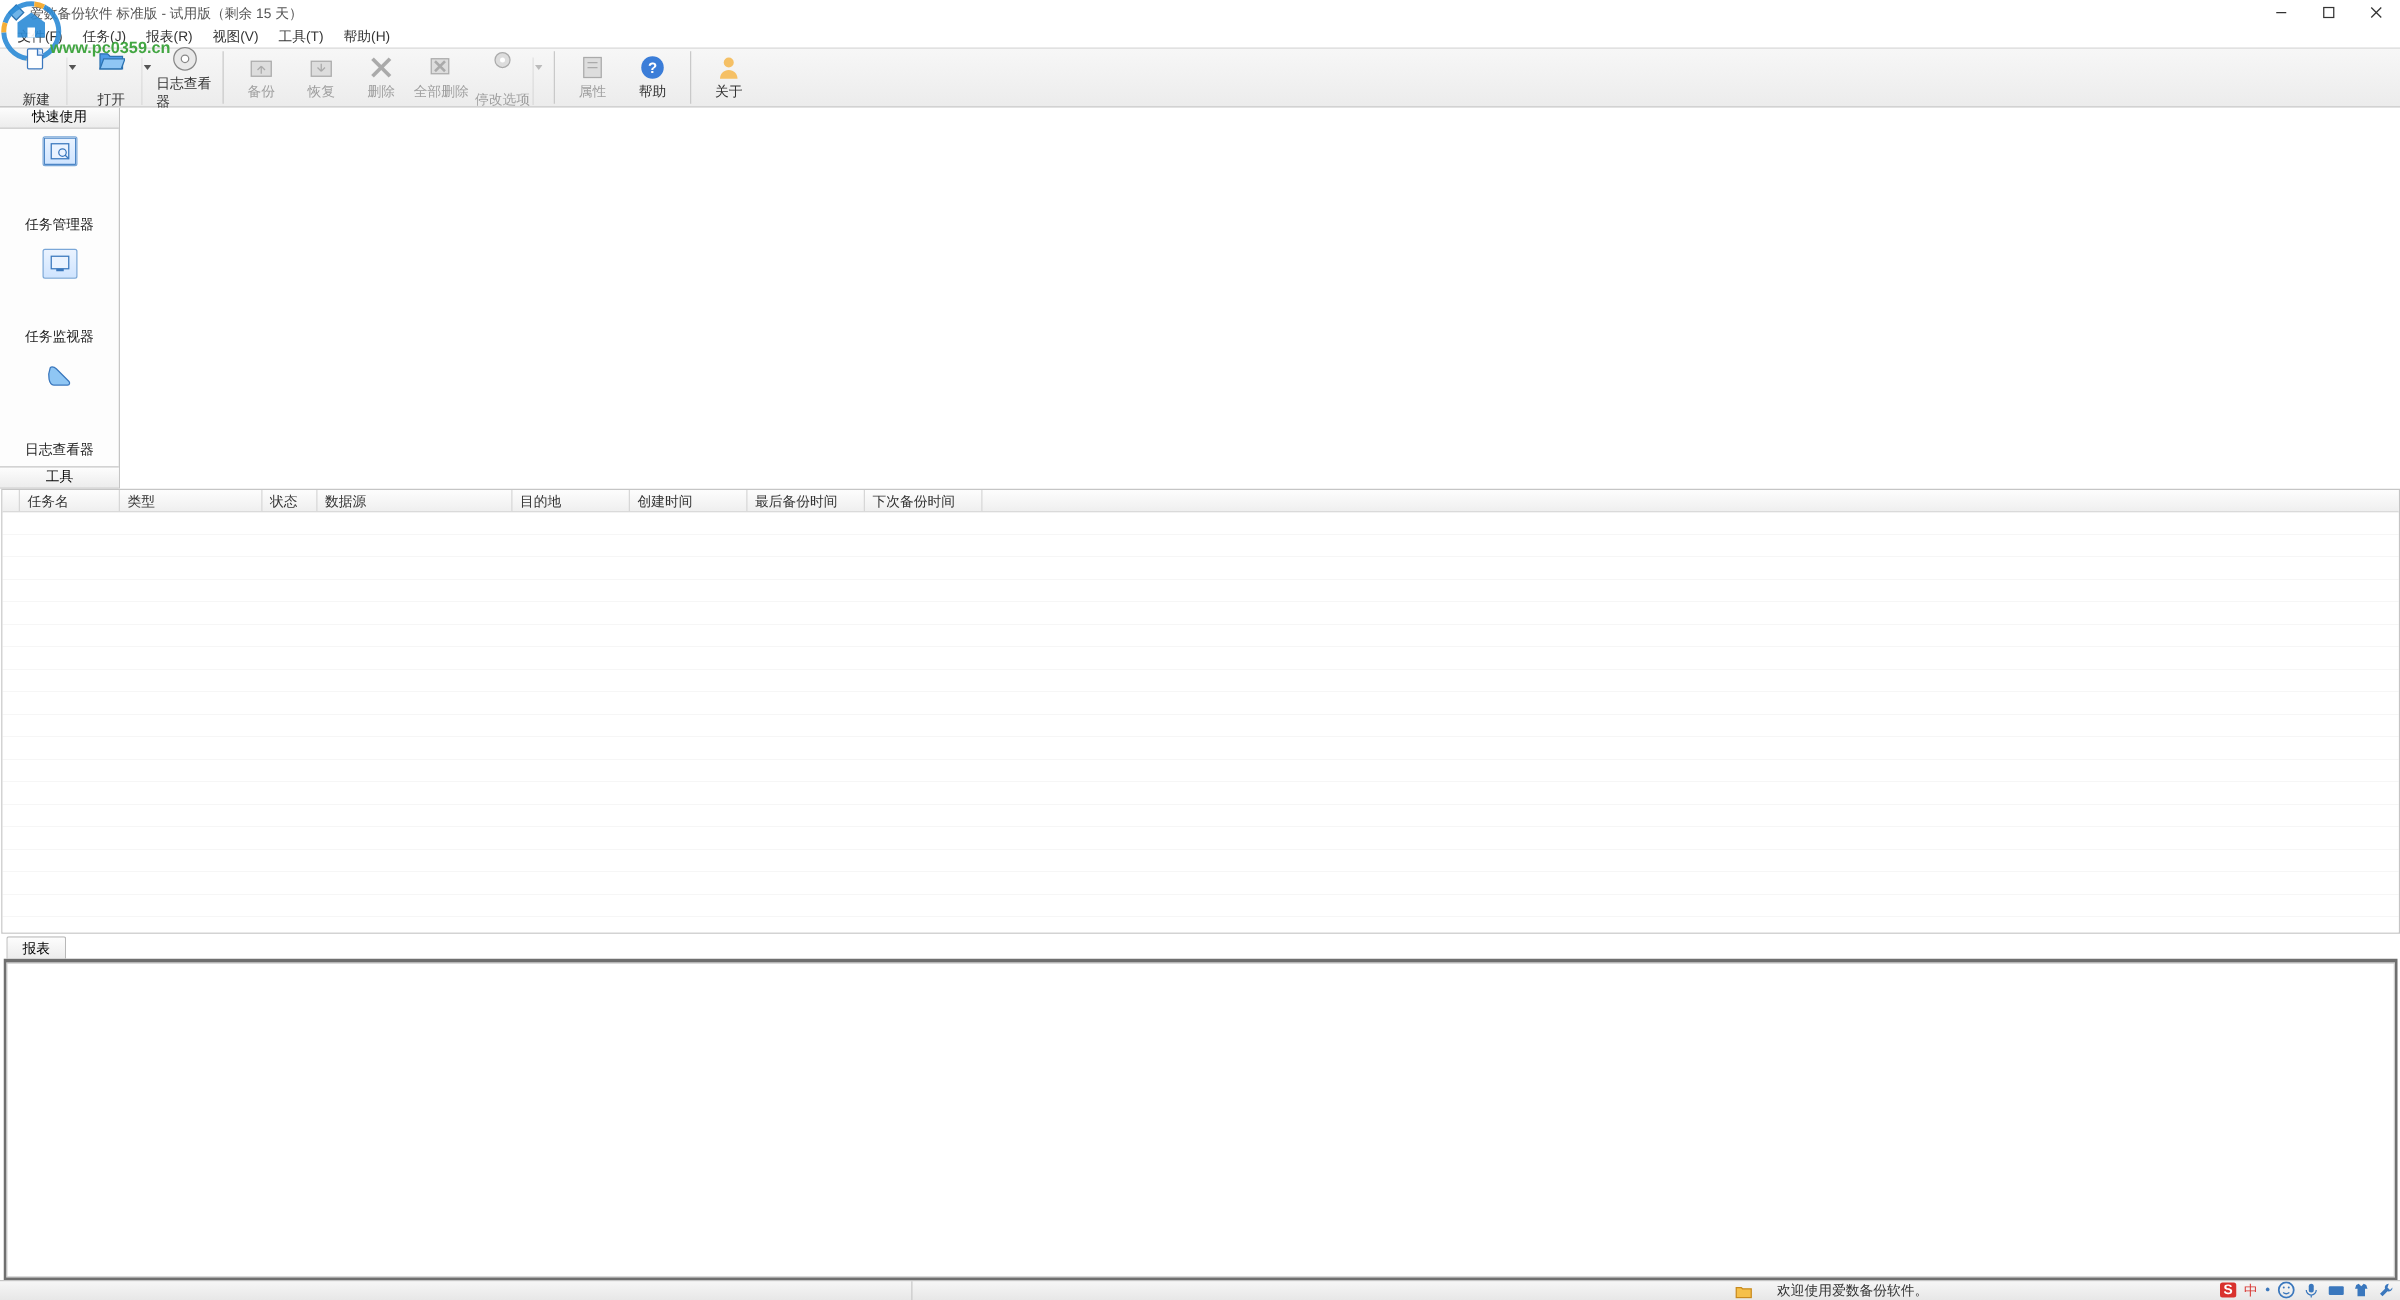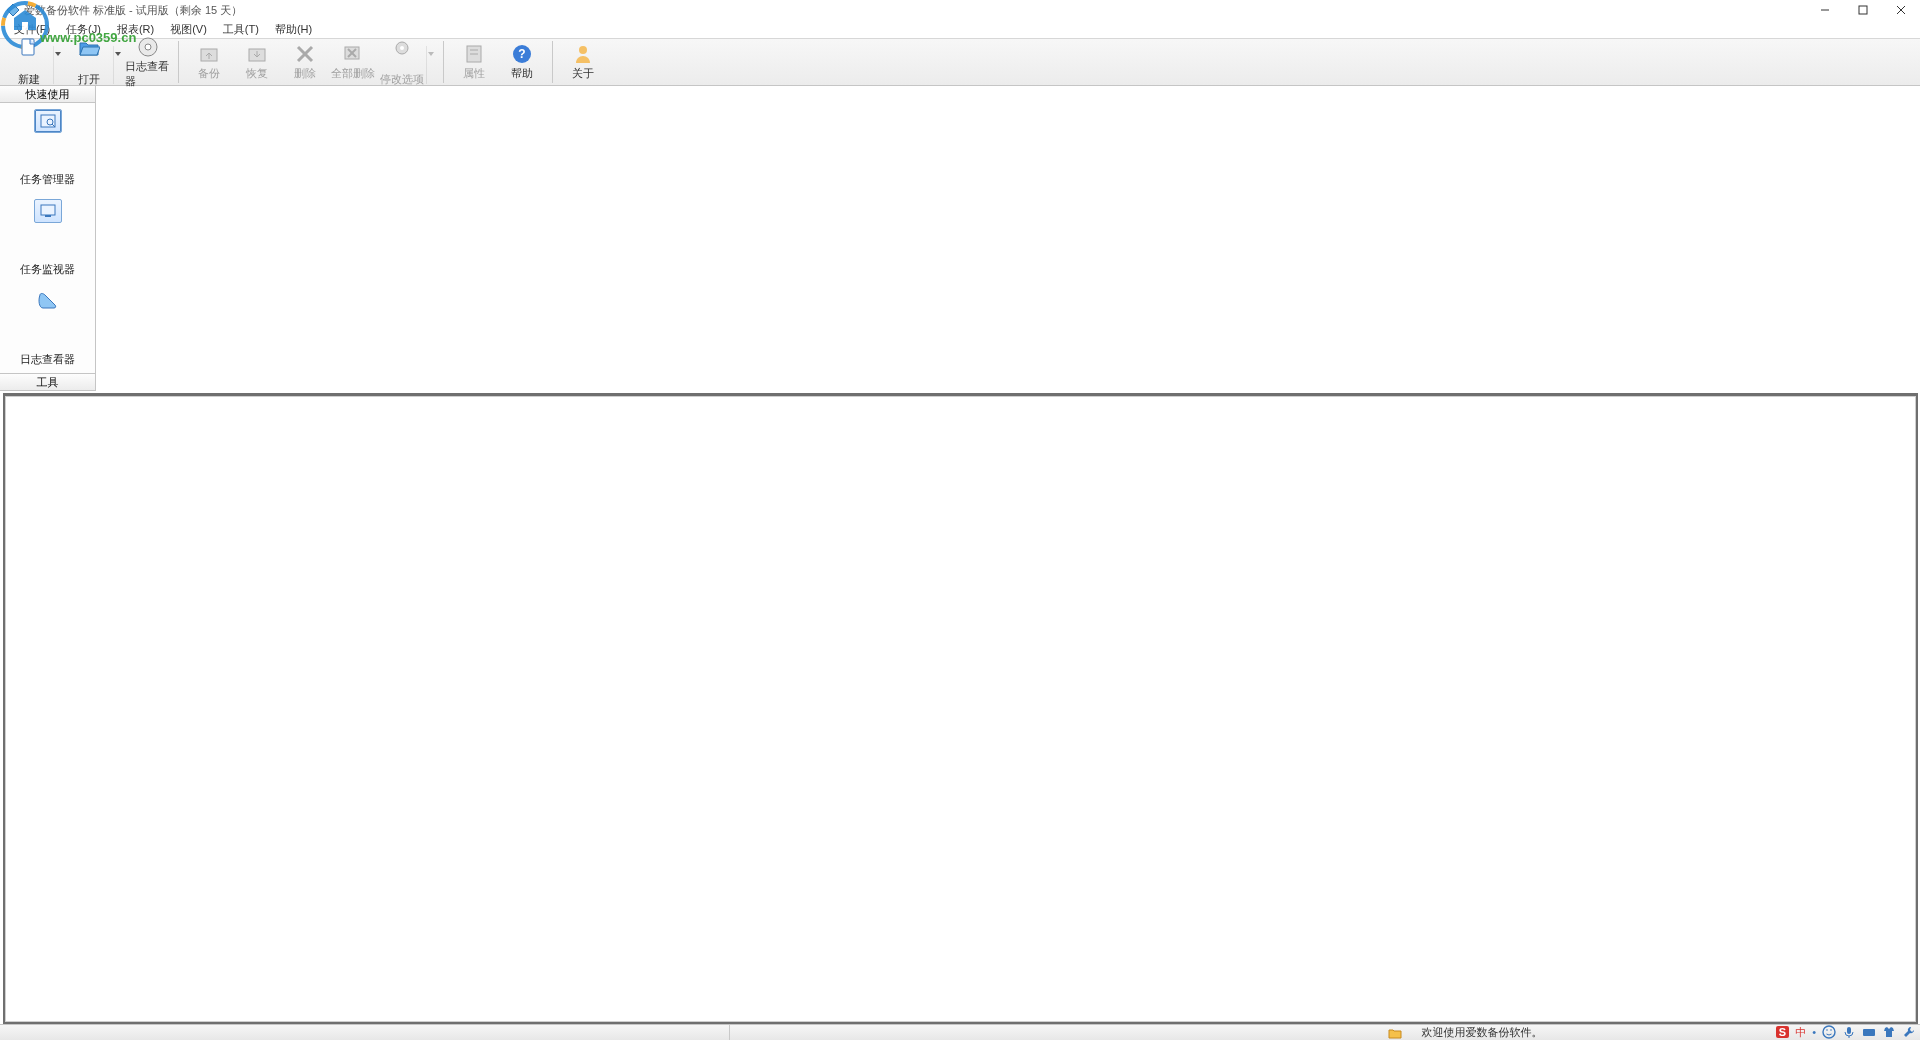--- a/index.html
+++ b/index.html
@@ -277,22 +277,39 @@
               <path d="M3 3 C3 1 6 1 8 3 L18 13 C19 14 19 16 17 16 L6 16 C2 16 1 8 3 3 Z" fill="#8fc6f4" stroke="#3a77bd"></path>
             </svg>
           </span>
         <span>日志查看器</span>
       </div>
     </div>
     <div class="side-tab bottom">工具</div>
   </div>
 
   <div class="content">
+    <div class="grid-wrap">
+      <div class="grid-head">
+        <div class="gh c0"></div>
+        <div class="gh c1">任务名</div>
+        <div class="gh c2">类型</div>
+        <div class="gh c3">状态</div>
+        <div class="gh c4">数据源</div>
+        <div class="gh c5">目的地</div>
+        <div class="gh c6">创建时间</div>
+        <div class="gh c7">最后备份时间</div>
+        <div class="gh c8">下次备份时间</div>
+      </div>
+      <div class="grid-rows"></div>
+    </div>
 
     <div class="report-wrap">
+      <div class="report-tabs">
+        <div class="rtab">报表</div>
+      </div>
       <div class="report-body"></div>
     </div>
   </div>
 </div>
 
 <div class="statusbar">
   <div class="cell" style="width:730px"></div>
   <div class="msg">
     <svg width="14" height="12" viewBox="0 0 14 12">
         <path d="M1 3h4l1 1h7v7H1z" fill="#f5c04a" stroke="#c88a1e"></path>

